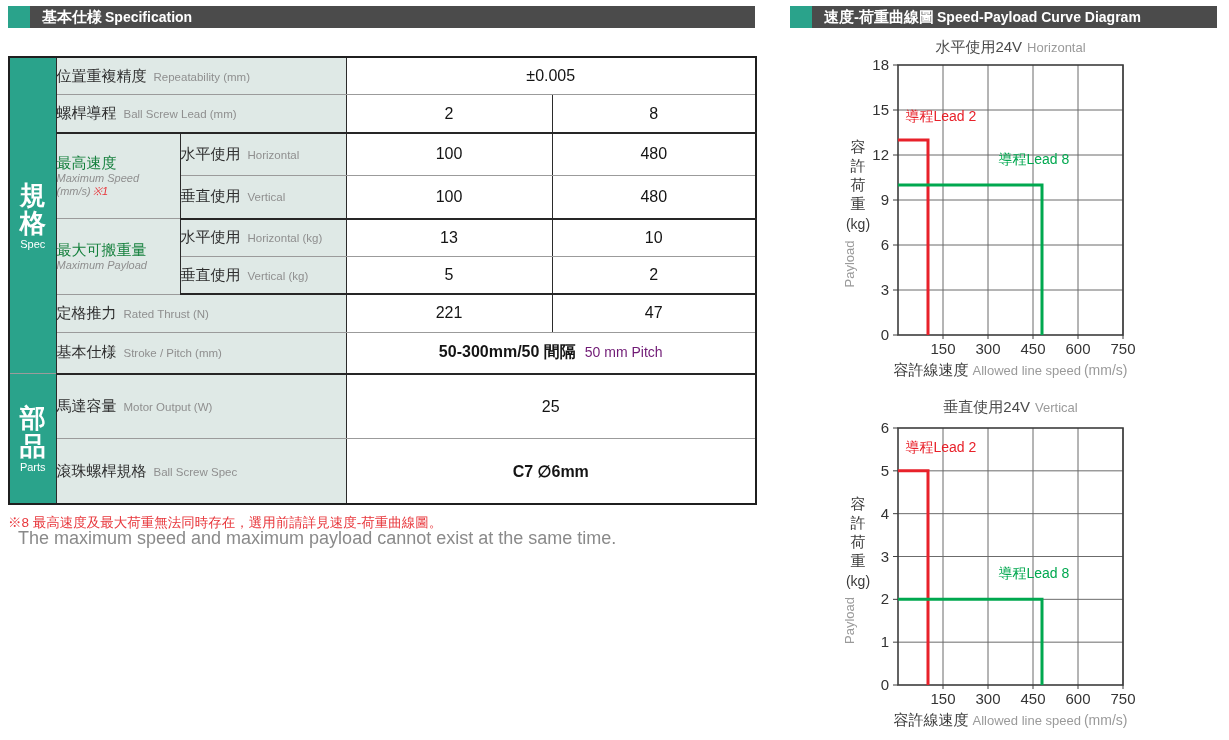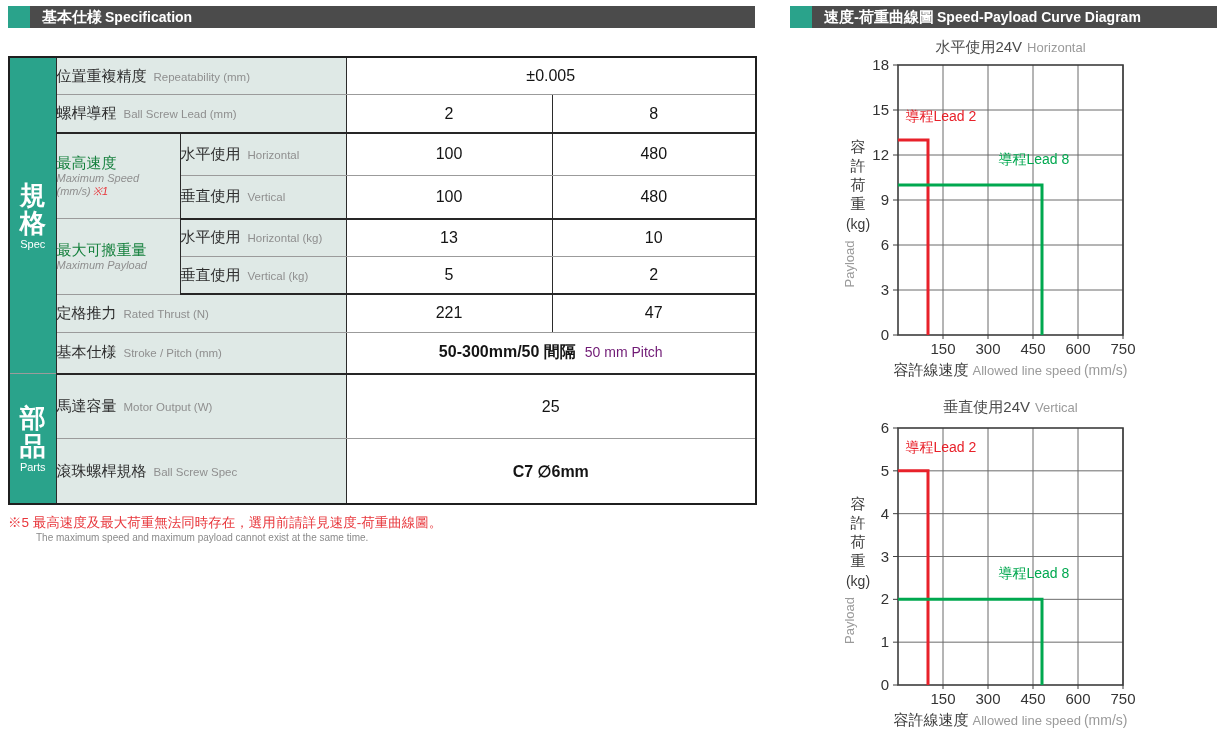--- a/index.html
+++ b/index.html
@@ -31,21 +31,21 @@
   .lm1{font-size:15px;color:#15803d;line-height:19px;}
   .lm2{font-size:11px;color:#8f8f8f;line-height:13px;font-style:italic;}
   .note-red{color:var(--red,#e8373c);margin-left:2px;font-size:11px;}
   .c-val{background:#fff;text-align:center;vertical-align:middle;font-size:16px;color:#141414;}
   .v-strong{font-weight:bold;}
   .v-gray{color:#701a75;font-size:14px;font-weight:normal;margin-left:9px;}
 
   
   .footnote{position:absolute;top:508px;left:0;width:740px;}
   .fn-zh{color:var(--red,#e8373c);font-size:13.5px;line-height:17px;}
-  .fn-en{color:#8a8a8a;font-size:10px;line-height:14px;margin-left:28px;}
+  .fn-en{color:#8a8a8a;font-size:18px;line-height:14px;margin-left:10px;}
 
   
   .chart{position:absolute;left:0;width:432px;}
   #chart-0{top:30px;height:358px;}
   #chart-1{top:390px;height:350px;}
   svg text{font-family:"Liberation Sans",sans-serif;}
   .tick{font-size:15px;fill:#333;}
   .t-zh{fill:#4a4a4a;font-size:15px;}
   .t-en{fill:#9a9a9a;font-size:13px;}
   .ax-zh{fill:#3a3a3a;font-size:15px;}
@@ -157,21 +157,21 @@
       <tr>
         <td class="c-lbl" colspan="2">
           <span class="lzh">滾珠螺桿規格</span><span class="len">Ball Screw Spec</span>
         </td>
         <td class="c-val v-strong" colspan="2">C7 ∅6mm</td>
       </tr>
     </tbody>
       </table>
 
     <div class="footnote">
-      <div class="fn-zh">※5 最高速度及最大荷重無法同時存在，選用前請詳見速度-荷重曲線圖。</div>
+      <div class="fn-zh">※8 最高速度及最大荷重無法同時存在，選用前請詳見速度-荷重曲線圖。</div>
       <div class="fn-en">The maximum speed and maximum payload cannot exist at the same time.</div>
     </div>
   </div>
 
   <div class="col-right">
     <div class="sec-header">
       <span class="accent"></span>
       <span class="h-zh">速度-荷重曲線圖</span>
       <span class="h-en">Speed-Payload Curve Diagram</span>
     </div>

